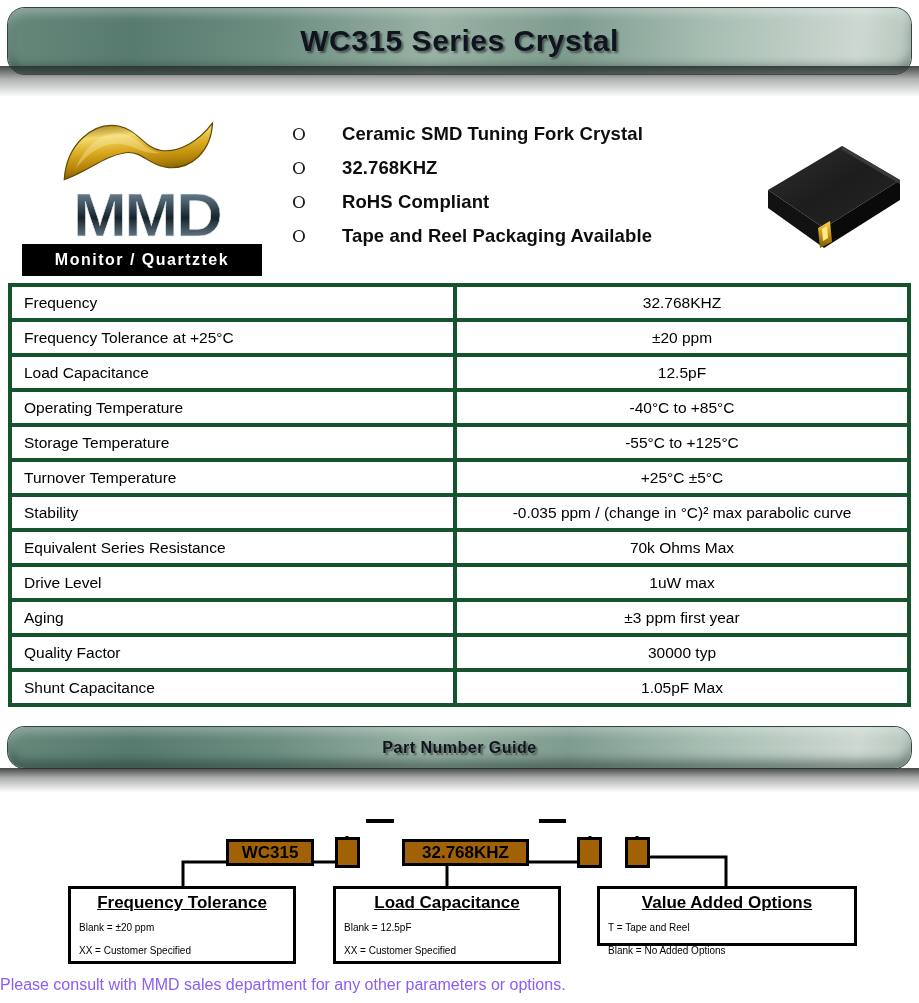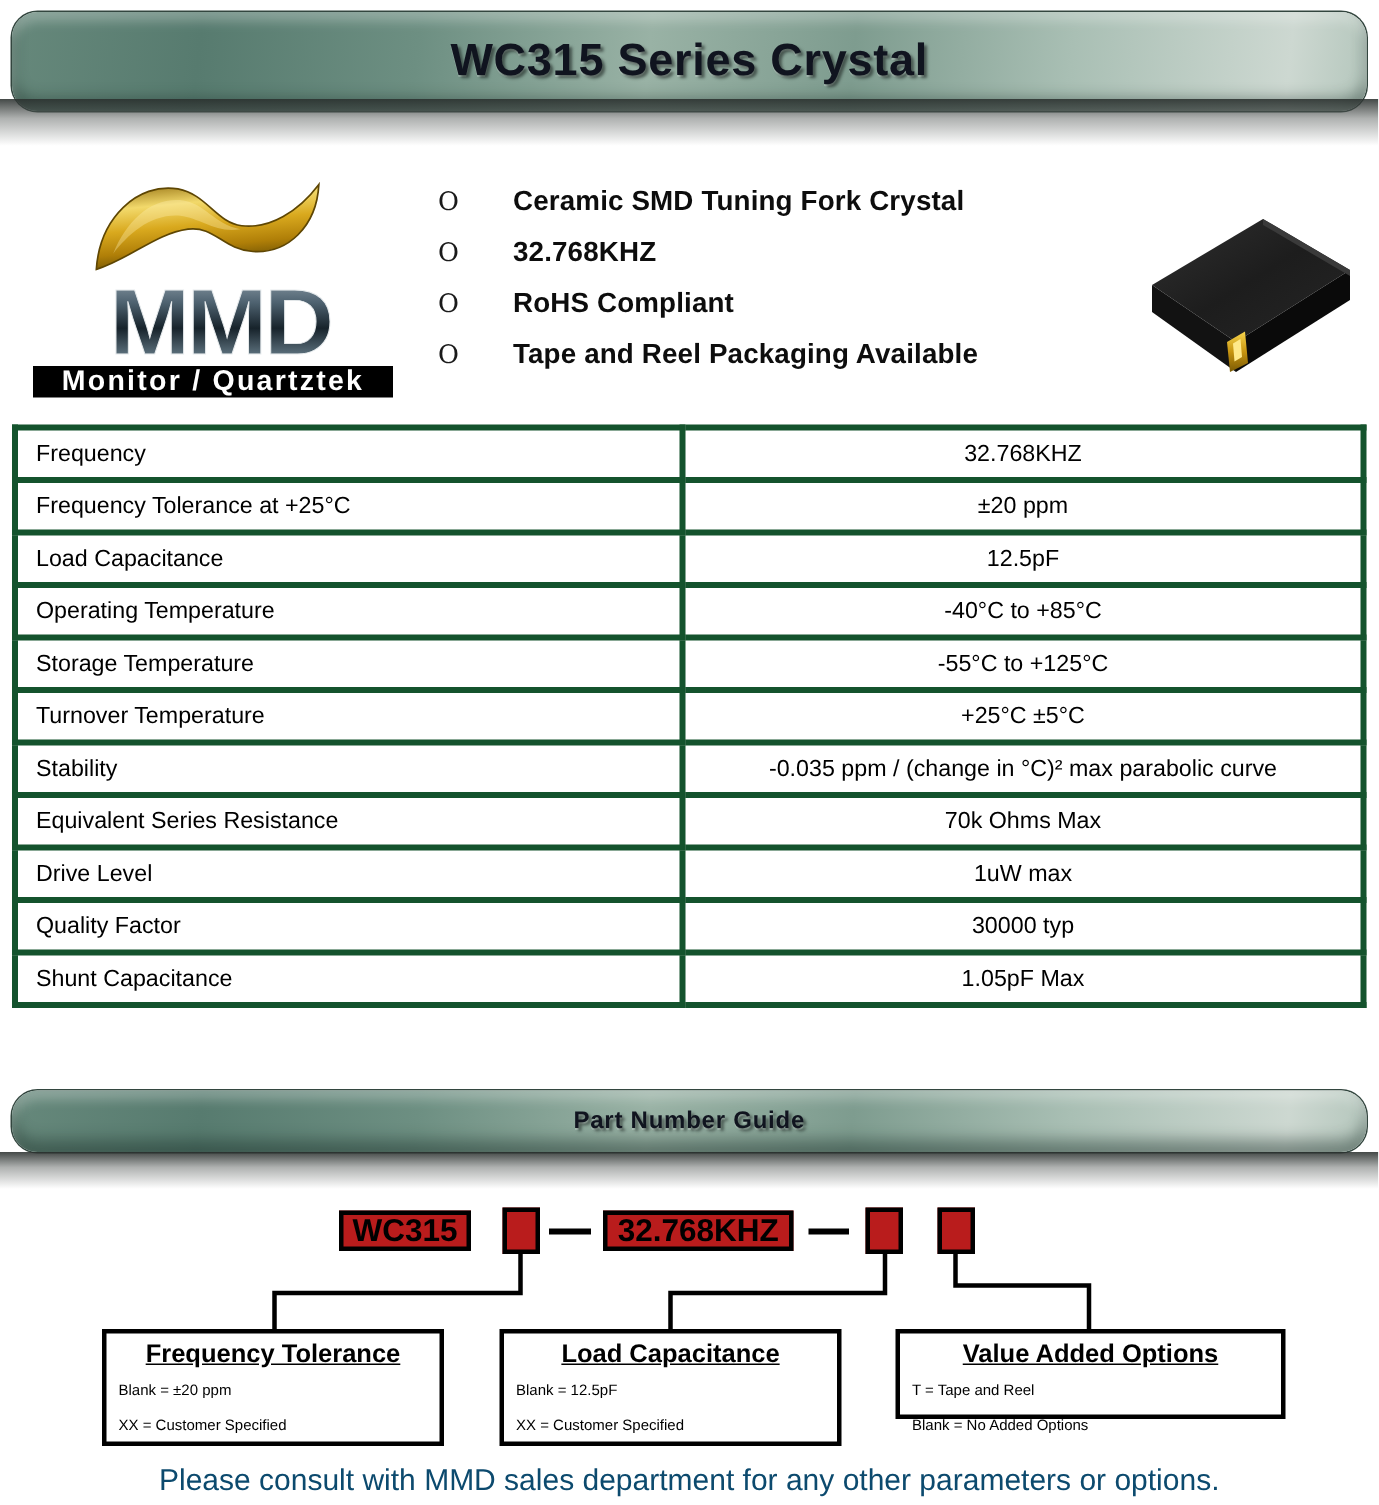--- a/index.html
+++ b/index.html
@@ -27,22 +27,22 @@
   #banner1-shadow { top:66px; height:38px; }
   #banner2 { top:727px; height:41px; }
   #banner2 .banner-title { font-size:16px; }
   #banner2-shadow { top:768px; height:30px; }
 
   
   .logo { position:absolute; left:22px; top:114px; width:240px; height:152px; }
   .logo-wave { position:absolute; left:28px; top:0; width:185px; height:82px; }
   .logo-text { position:absolute; left:0; top:72px; width:240px; height:58px; }
   .logo-bar {
-    position:absolute; left:0; top:130px; width:240px; height:21px; background:#000;
-    color:#fff; font-weight:bold; font-size:19px; letter-spacing:1.5px;
+    position:absolute; left:0; top:130px; width:240px; height:32px; background:#000;
+    color:#fff; font-weight:bold; font-size:16px; letter-spacing:1.5px;
     display:flex; align-items:center; justify-content:center;
   }
 
   
   .features { position:absolute; left:292px; top:123px; width:450px; }
   .feature-row { display:flex; align-items:baseline; height:34px; }
   .feature-bullet { font-family:"DejaVu Serif", serif; font-size:17px; color:#1a1a1a; width:30px; flex:0 0 30px; }
   .feature-text { font-weight:bold; font-size:18.5px; color:#0d0d0d; letter-spacing:0.1px;margin-left:20px; }
 
   
@@ -52,43 +52,43 @@
   .spec-table { position:absolute; left:8px; top:283px; width:903px; border-collapse:collapse; }
   .spec-table td {
     border:4px solid #14532d; height:35px; font-size:15.5px; color:#000; background:#fff;
   }
   .spec-table td.lbl { width:49.5%; text-align:left; padding-left:12px; }
   .spec-table td.val { text-align:center; padding:0 6px; }
 
   
   .diagram { position:absolute; left:0; top:800px; width:919px; height:172px; }
   .pn-box {
-    position:absolute; border:3px solid #000; background:#b91c1c;
+    position:absolute; border:3px solid #000; background:#a16207;
     display:flex; align-items:center; justify-content:center;
-    font-weight:bold; font-size:21px;
+    font-weight:bold; font-size:17px;margin-top:32px;
   }
   #pn-prefix   { left:226px; top:7px;  width:88px;  height:27px; }
   #pn-slot1    { left:335px; top:5px;  width:25px;  height:31px; }
   #pn-freq     { left:402px; top:7px;  width:127px; height:27px; }
   #pn-slot2    { left:577px; top:5px;  width:25px;  height:31px; }
   #pn-slot3    { left:625px; top:5px;  width:25px;  height:31px; }
   .pn-dash { position:absolute; height:4px; background:#000; top:19px; }
   #pn-dash1 { left:366px; width:28px; }
   #pn-dash2 { left:539px; width:27px; }
   .pn-lines { position:absolute; left:0; top:0; width:919px; height:172px; }
 
   .opt-box { position:absolute; top:86px; border:3px solid #000; background:#fff; padding:4px 8px 6px; }
   #opt-box-0 { left:68px;  width:228px; height:78px; }
   #opt-box-1 { left:333px; width:228px; height:78px; }
   #opt-box-2 { left:597px; width:260px; height:60px; }
   .opt-title { text-align:center; font-weight:bold; font-size:17px; text-decoration:underline; margin-bottom:3px; }
   .opt-line { font-size:10px; line-height:23px; }
 
   
-  .footer-note { position:absolute; left:0; top:976px; width:919px; text-align:center; font-size:20px; color:#0c4a6e; }
+  .footer-note { position:absolute; left:0; top:976px; width:919px; text-align:left; font-size:16px; color:#8b5cf6; }
 </style>
 </head>
 <body>
 
 <div class="page">
 
   <div class="banner" id="banner1">
     <div class="banner-title">WC315 Series Crystal</div>
   </div>
   <div class="banner-shadow" id="banner1-shadow"></div>
@@ -194,20 +194,24 @@
         </tr>
       <tr>
           <td class="lbl">Equivalent Series Resistance</td>
           <td class="val">70k Ohms Max</td>
         </tr>
       <tr>
           <td class="lbl">Drive Level</td>
           <td class="val">1uW max</td>
         </tr>
       <tr>
+          <td class="lbl">Aging</td>
+          <td class="val">±3 ppm first year</td>
+        </tr>
+      <tr>
           <td class="lbl">Quality Factor</td>
           <td class="val">30000 typ</td>
         </tr>
       <tr>
           <td class="lbl">Shunt Capacitance</td>
           <td class="val">1.05pF Max</td>
         </tr>
     </tbody>
   </table>
 

